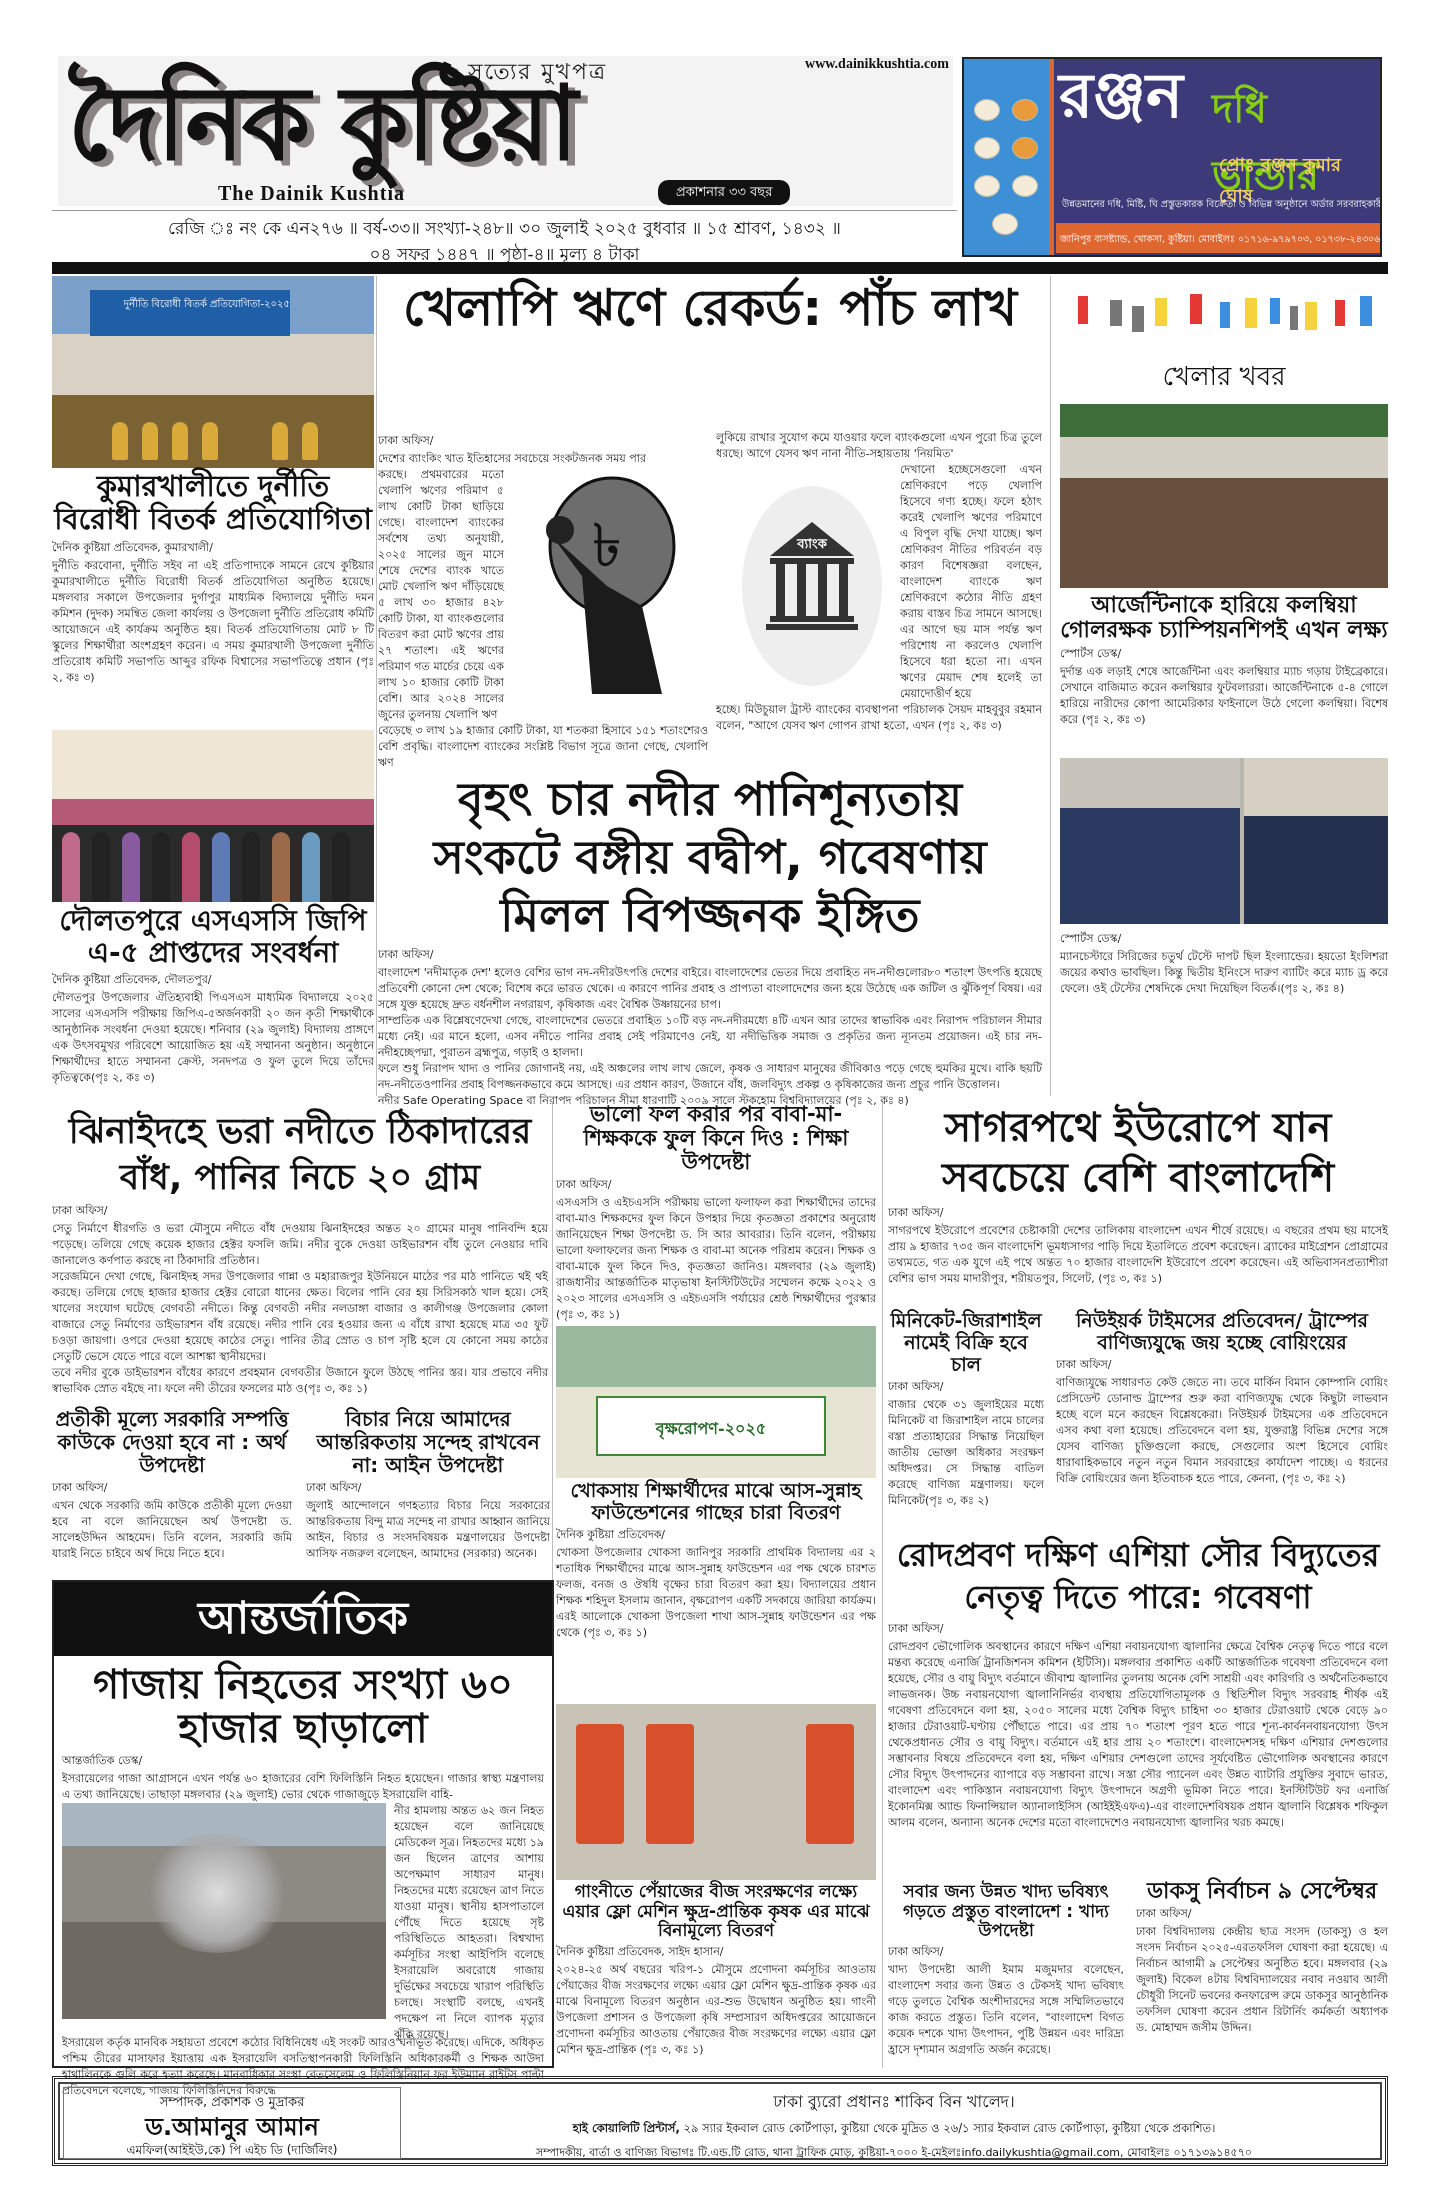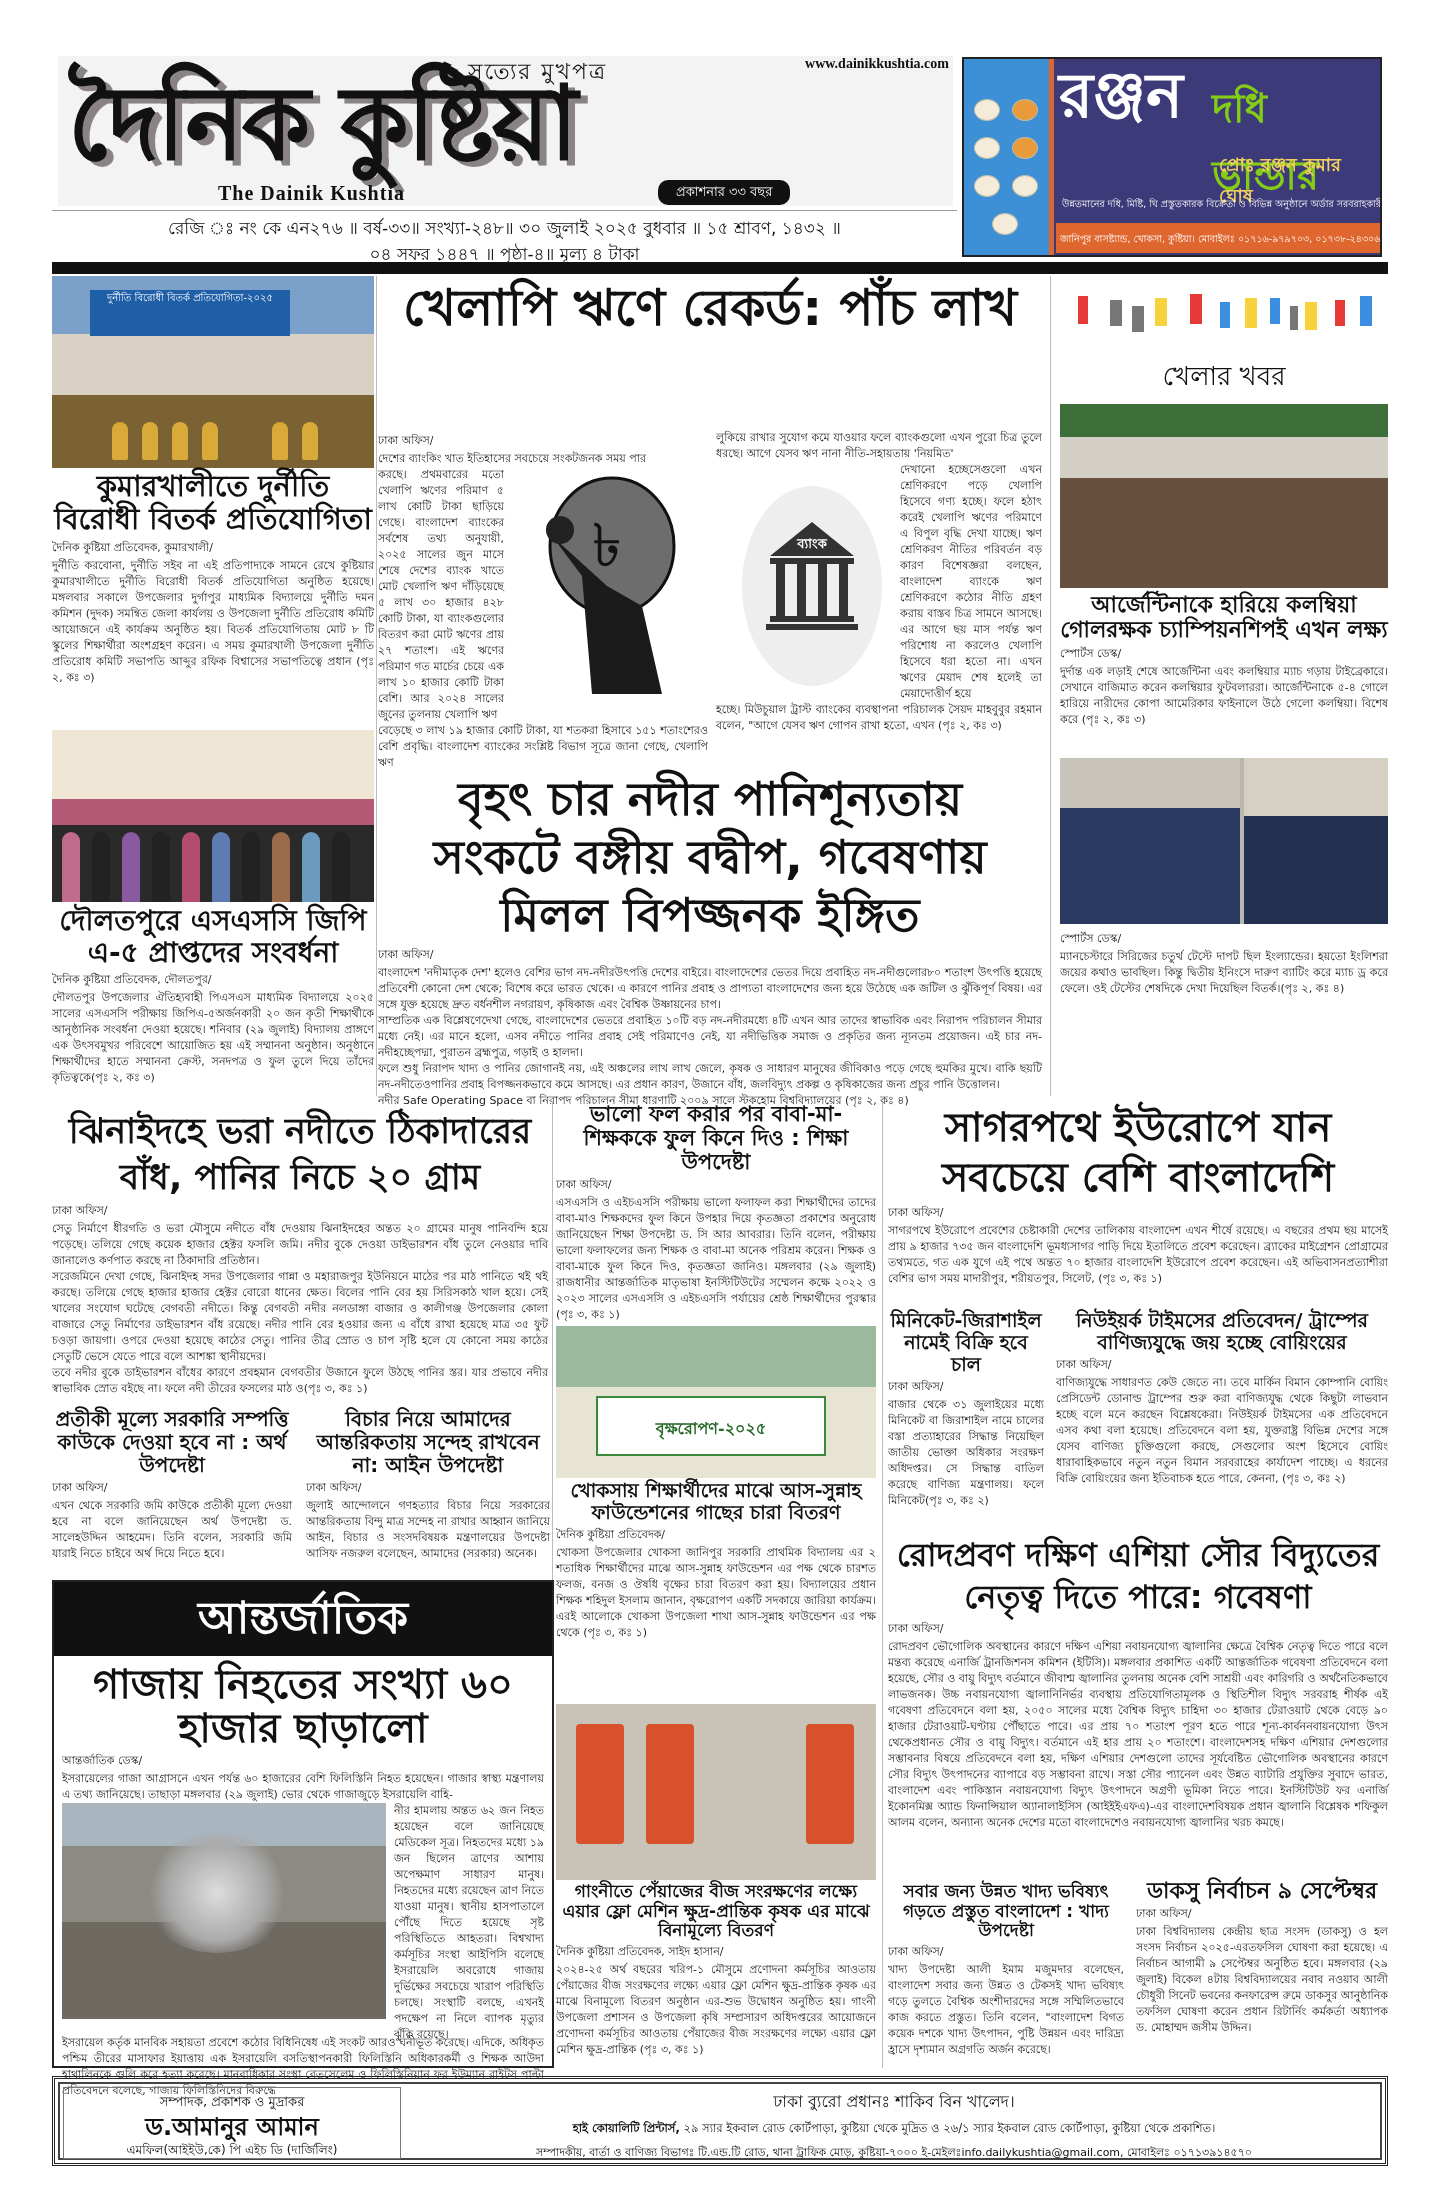--- a/index.html
+++ b/index.html
@@ -35,21 +35,21 @@
 .art{position:absolute}
 .hl{font-weight:bold;text-align:center;line-height:1.15;font-family:"DejaVu Sans",sans-serif}
 .by{font-size:11px;color:#222;margin-top:2px}
 .bd{font-size:11px;line-height:16px;text-align:justify;color:#222}
 .bd p{margin:0}
 .photo{position:absolute;overflow:hidden}
 .col-rule{position:absolute;width:1px;background:#bbb}
 
 
 .ph-debate{background:linear-gradient(180deg,#7ba0c9 0 30%,#d8d1c4 30% 62%,#7a6233 62% 100%)}
-.ph-debate .banner{position:absolute;left:38px;top:14px;width:200px;height:46px;background:#1f5fa8;color:#fff;font-size:10px;text-align:center;padding-top:0}
+.ph-debate .banner{position:absolute;left:38px;top:14px;width:200px;height:46px;background:#1f5fa8;color:#fff;font-size:10px;text-align:right;padding-top:6px}
 .ph-debate .tr{position:absolute;bottom:8px;width:16px;height:38px;background:#d9a93a;border-radius:8px 8px 2px 2px}
 .ph-ssc{background:linear-gradient(180deg,#efe6d5 0 40%,#b55a76 40% 55%,#2a2a2a 55% 100%)}
 .ph-ssc .girl{position:absolute;bottom:0;width:18px;height:70px;border-radius:9px 9px 0 0}
 .ph-money{background:#fff}
 .ph-sports-banner{background:#fff}
 .ph-football{background:linear-gradient(180deg,#3e6f3a 0 18%,#d3cfc5 18% 40%,#67503d 40% 100%)}
 .ph-cricket{background:linear-gradient(180deg,#b9b6ae 0 100%)}
 .ph-plant{background:linear-gradient(180deg,#9bb99c 0 40%,#e8e4d4 40% 100%)}
 .ph-machine{background:linear-gradient(180deg,#c9c3b7 0 100%)}
 .ph-gaza{background:linear-gradient(180deg,#a9b5bf 0 20%,#8c8a83 20% 55%,#6e6a62 55% 100%)}

